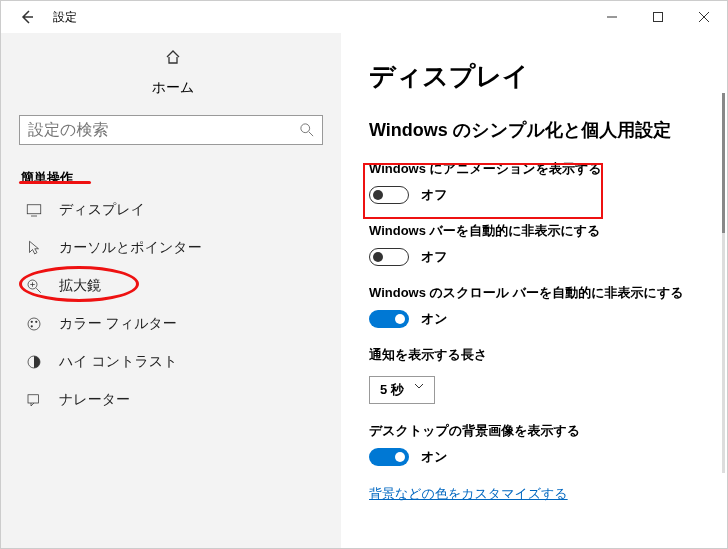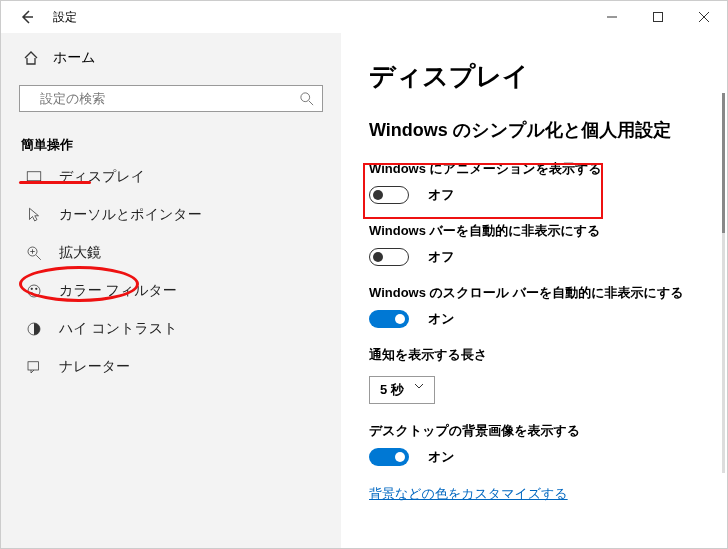--- a/index.html
+++ b/index.html
@@ -5,35 +5,35 @@
   * { margin: 0; padding: 0; box-sizing: border-box; font-family: "Yu Gothic UI", "Meiryo", sans-serif; }
   body { width: 728px; height: 549px; background: #fff; display: flex; flex-direction: column; overflow: hidden; border: 1px solid #ccc; }
   .titlebar { height: 32px; display: flex; align-items: center; padding-left: 12px; }
   .titlebar .back { width: 28px; display:flex; align-items:center; justify-content:center; }
   .titlebar .wtitle { margin-left: 12px; font-size: 12px; }
   .titlebar .wbtns { margin-left: auto; display: flex; }
   .titlebar .wbtn { width: 46px; height: 32px; display:flex; align-items:center; justify-content:center; font-size: 12px; }
   .main { flex: 1; display: flex; overflow: hidden; }
   .sidebar { width: 340px; padding: 0 18px; background: #f3f3f3; overflow: hidden; position: relative; }
   .content { flex: 1; padding: 10px 28px; overflow: hidden; position: relative; }
-  .home-row { display:flex; align-items:center; gap:14px; margin: 16px 0 18px 4px; font-size: 14px; }
+  .home-row { display:flex; align-items:center; gap:14px; margin: 16px 0 18px 4px; font-size: 14px; flex-direction: column; }
   .search { display:flex; align-items:center; border:1px solid #999; background:#fff; padding:5px 8px; margin-bottom: 20px; }
-  .search input { border:none; outline:none; flex:1; font-size: 13px; background: transparent; margin-left: 12px; }
+  .search input { border:none; outline:none; flex:1; font-size: 16px; background: transparent; }
   .cat { font-size: 13px; font-weight: 600; margin: 4px 0 4px 2px; display:inline-block; position: relative; }
   .sidebar-underline { position:absolute; height:3px; background:#e11; border-radius:2px; }
   .sidebar-circle { position:absolute; border:3px solid #e11; border-radius:50%; }
   .section-label { font-size: 12px; color: #666; margin: 32px 0 8px 4px; }
   .sb-list { list-style:none; margin: 0 -18px; }
   .sb-item { display:flex; align-items:center; gap:16px; padding: 10px 24px; font-size: 14px; color:#222; }
   .sb-item svg { width:18px; height:18px; flex-shrink:0; }
   h1 { font-size: 26px; font-weight: 600; margin: 16px 0 24px 0; }
   h2 { font-size: 18px; font-weight: 700; margin: 10px 0 18px 0; }
   .setting { margin-bottom: 18px; font-weight: bold; }
   .setting-label { font-size: 13px; margin-bottom: 8px; }
-  .toggle-row { display:flex; align-items:center; gap:19px; }
+  .toggle-row { display:flex; align-items:center; gap:12px; }
   .toggle { width:40px; height:18px; border-radius:10px; position:relative; }
   .toggle.off { border:1px solid #333; background:#fff; }
   .toggle.off::after { content:""; width:10px; height:10px; background:#333; border-radius:50%; position:absolute; top:3px; left:3px; }
   .toggle.on { background:#0078d4; }
   .toggle.on::after { content:""; width:10px; height:10px; background:#fff; border-radius:50%; position:absolute; top:4px; right:4px; }
   .toggle-text { font-size: 13px; }
   .red-box { position:absolute; border:2px solid #e11; }
   .select { display:inline-flex; align-items:flex-start; gap:10px; border:1px solid #999; padding:4px 10px; font-size:13px; margin-top:4px;}
   .select svg { width:10px; height:10px; }
   .link { color:#0067c0; font-size:13px; }

